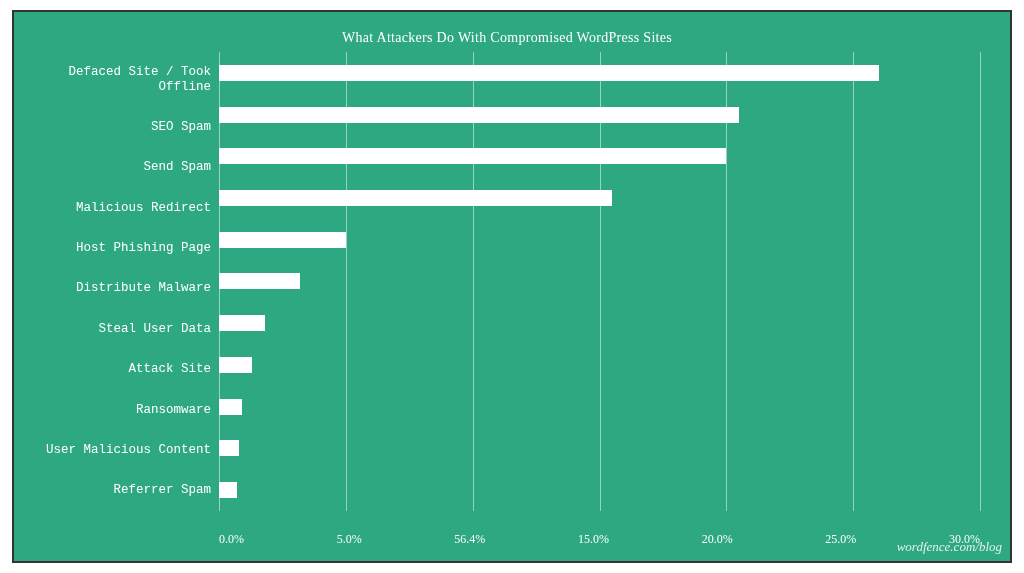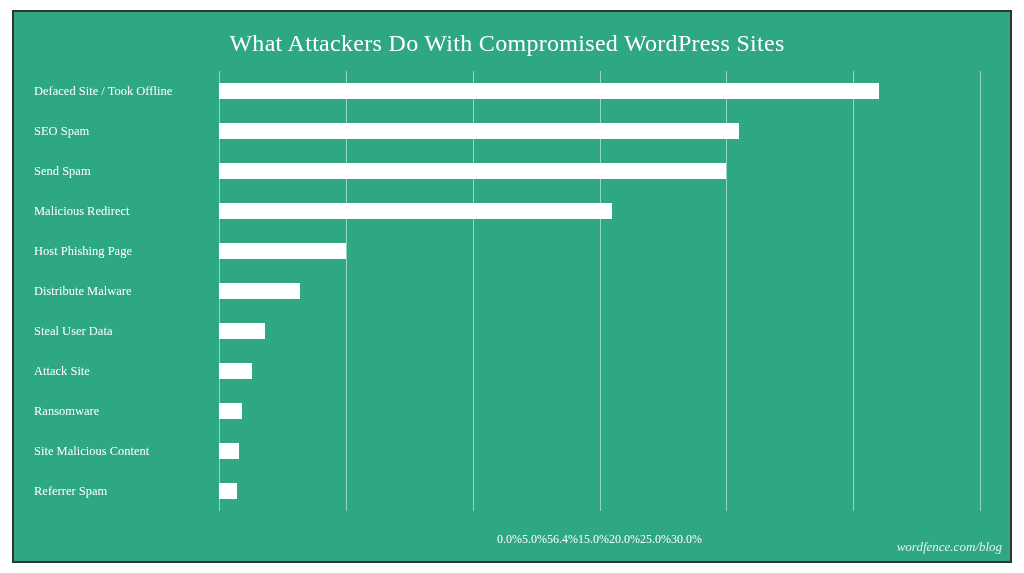--- a/index.html
+++ b/index.html
@@ -18,43 +18,44 @@
       background: #2da882;
       border: 2px solid #333;
       padding: 18px 30px 50px 20px;
       position: relative;
       display: flex;
       flex-direction: column;
     }
     .chart-title {
       text-align: center;
       color: #fff;
-      font-size: 24px;
+      font-size: 14px;
       font-weight: normal;
-      margin-bottom: 14px;
+      margin-bottom: 6px;
       font-family: 'Georgia', serif;
       letter-spacing: 0.3px;
     }
     .chart-body {
       display: flex;
       flex: 1;
       position: relative;
     }
     .y-axis {
       width: 185px;
       flex-shrink: 0;
       display: flex;
       flex-direction: column;
       justify-content: space-around;
     }
     .y-label {
       color: #fff;
       font-size: 12.5px;
+      text-align: right;
       padding-right: 8px;
-      font-family: Liberation Serif, serif;
+      font-family: Liberation Mono, monospace;
       line-height: 1.2;
     }
     .plot-area {
       flex: 1;
       position: relative;
       display: flex;
       flex-direction: column;
       justify-content: space-around;
     }
     .grid-lines {
@@ -84,21 +85,21 @@
       height: 16px;
       background: #fff;
       min-width: 2px;
     }
     .x-axis {
       position: absolute;
       bottom: -36px;
       left: 0;
       right: 0;
       display: flex;
-      justify-content: center;
+      justify-content: space-between;
     }
     .x-label {
       color: #fff;
       font-size: 12px;
       font-family: 'Georgia', serif;
       text-align: center;
     }
     .watermark {
       position: absolute;
       bottom: 6px;
@@ -118,21 +119,21 @@
     <div class="y-axis" id="y-axis">
         <div class="y-label">Defaced Site / Took Offline</div>
         <div class="y-label">SEO Spam</div>
         <div class="y-label">Send Spam</div>
         <div class="y-label">Malicious Redirect</div>
         <div class="y-label">Host Phishing Page</div>
         <div class="y-label">Distribute Malware</div>
         <div class="y-label">Steal User Data</div>
         <div class="y-label">Attack Site</div>
         <div class="y-label">Ransomware</div>
-        <div class="y-label">Site Malicious Content</div>
+        <div class="y-label">User Malicious Content</div>
         <div class="y-label">Referrer Spam</div>
       </div>
     <div class="plot-area" id="plot-area">
 
     <div class="grid-lines">
           <div class="grid-line" style="left: 0%;"></div>
           <div class="grid-line" style="left: 16.6667%;"></div>
           <div class="grid-line" style="left: 33.3333%;"></div>
           <div class="grid-line" style="left: 50%;"></div>
           <div class="grid-line" style="left: 66.6667%;"></div>

